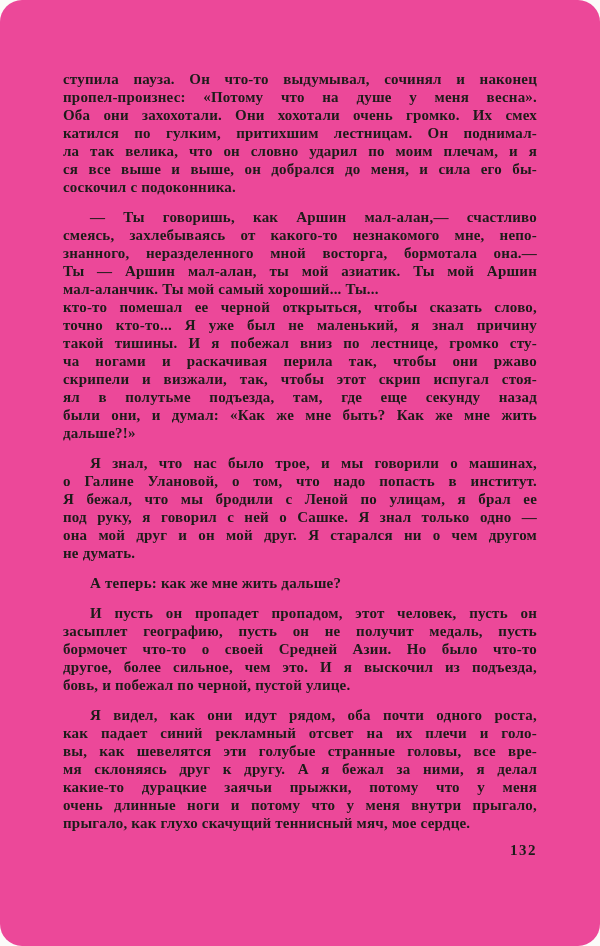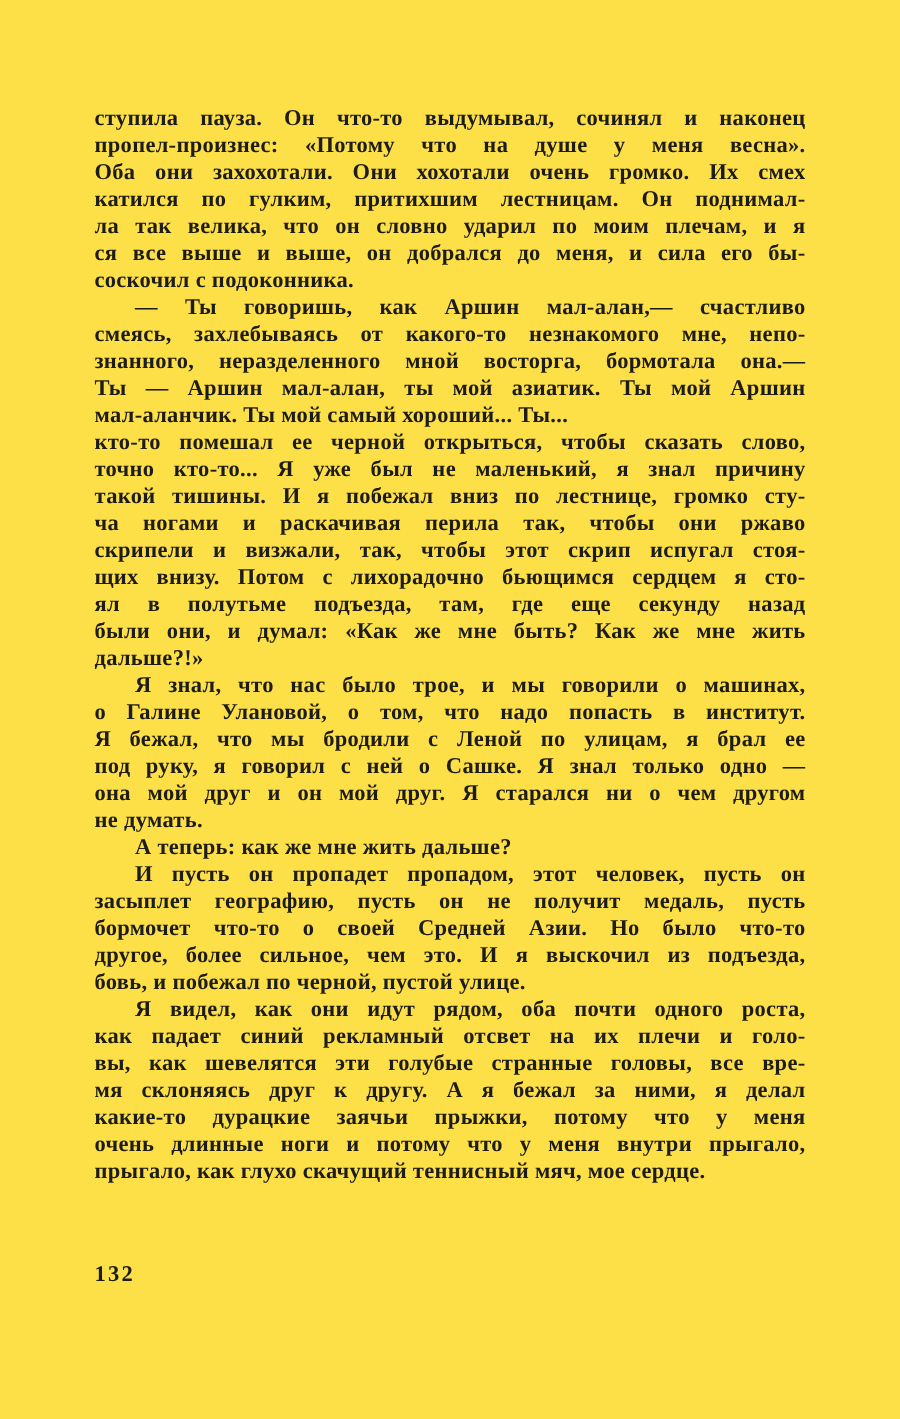--- a/index.html
+++ b/index.html
@@ -10,21 +10,22 @@
     width: 600px;
     height: 946px;
     background: #fbfbf9;
     overflow: hidden;
     font-family: "Liberation Serif", "DejaVu Serif", serif;
   }
   .page {
     position: relative;
     width: 600px;
     height: 946px;
-    background: #fde047;
+    background: #ec4899;
+    border-radius: 22px;
   }
   .text-block {
     position: absolute;
     left: 63px;
     top: 70px;
     width: 474px;
     color: #1d1c1a;
     font-size: 15px;
     line-height: 18px;
     font-weight: bold;
@@ -36,30 +37,31 @@
   }
   .line {
     text-align: justify;
     text-align-last: justify;
     white-space: normal;
     overflow: hidden;
     height: 18px;
   }
   .line.first {
     text-indent: 27px;
+    margin-top: 12px;
   }
   .line.last {
     text-align-last: left;
   }
   .page-number {
     position: absolute;
     top: 842px;
     left: 63px;
     width: 474px;
-    text-align: left;
+    text-align: right;
     color: #1d1c1a;
     font-size: 15px;
     font-weight: bold;
     letter-spacing: 1.5px;
   }
 </style>
 </head>
 <body>
 
 <div class="page">
@@ -79,21 +81,20 @@
         <div class="line">знанного, неразделенного мной восторга, бормотала она.—</div>
         <div class="line">Ты — Аршин мал-алан, ты мой азиатик. Ты мой Аршин</div>
         <div class="line last">мал-аланчик. Ты мой самый хороший... Ты...</div>
       </div>
       <div class="paragraph">
         <div class="line">кто-то помешал ее черной открыться, чтобы сказать слово,</div>
         <div class="line">точно кто-то... Я уже был не маленький, я знал причину</div>
         <div class="line">такой тишины. И я побежал вниз по лестнице, громко сту-</div>
         <div class="line">ча ногами и раскачивая перила так, чтобы они ржаво</div>
         <div class="line">скрипели и визжали, так, чтобы этот скрип испугал стоя-</div>
-        <div class="line">щих внизу. Потом с лихорадочно бьющимся сердцем я сто-</div>
         <div class="line">ял в полутьме подъезда, там, где еще секунду назад</div>
         <div class="line">были они, и думал: «Как же мне быть? Как же мне жить</div>
         <div class="line last">дальше?!»</div>
       </div>
       <div class="paragraph">
         <div class="line first">Я знал, что нас было трое, и мы говорили о машинах,</div>
         <div class="line">о Галине Улановой, о том, что надо попасть в институт.</div>
         <div class="line">Я бежал, что мы бродили с Леной по улицам, я брал ее</div>
         <div class="line">под руку, я говорил с ней о Сашке. Я знал только одно —</div>
         <div class="line">она мой друг и он мой друг. Я старался ни о чем другом</div>

